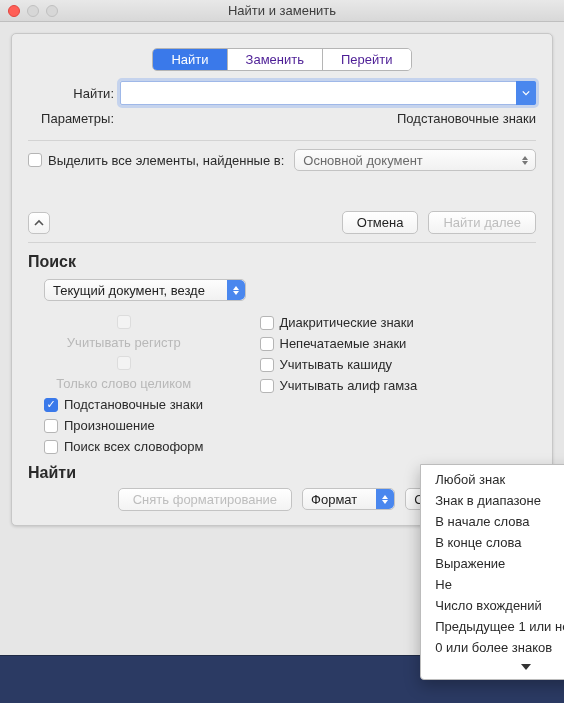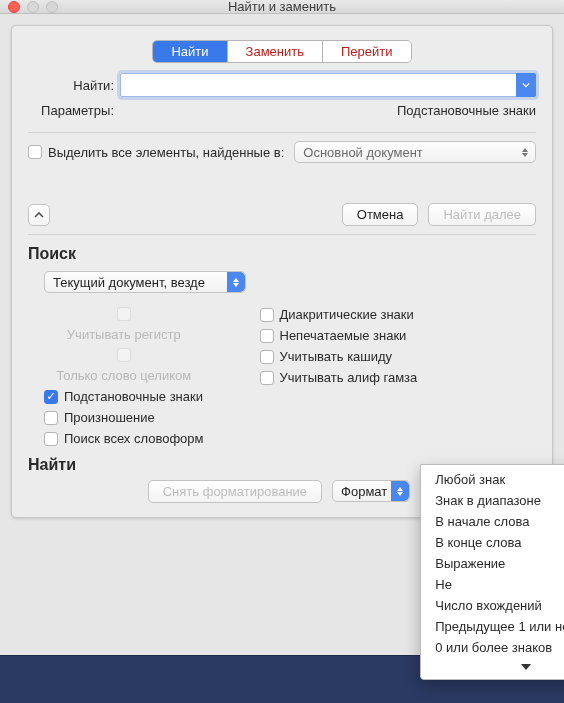--- a/index.html
+++ b/index.html
@@ -1,26 +1,26 @@
 <!DOCTYPE html>
 <html><head>
 <meta charset="utf-8">
 <style>
   * { box-sizing: border-box; margin: 0; padding: 0; font-family: -apple-system, "Helvetica Neue", Arial, sans-serif; }
   body { width: 564px; height: 703px; background: #e6e6e6; overflow: hidden; }
-  .titlebar { height: 14px; display: flex; align-items: center; padding: 0 8px; background: linear-gradient(#e8e8e8,#d8d8d8); border-bottom: 1px solid #bfbfbf; position: relative; }
+  .titlebar { height: 22px; display: flex; align-items: center; padding: 0 8px; background: linear-gradient(#e8e8e8,#d8d8d8); border-bottom: 1px solid #bfbfbf; position: relative; }
   .traffic { display: flex; gap: 7px; }
   .tl { width: 12px; height: 12px; border-radius: 50%; }
   .tl.red { background: #ff5f57; border: 0.5px solid #e24640; }
   .tl.dim { background: #d7d7d7; border: 0.5px solid #c0c0c0; }
   .title { position: absolute; left: 0; right: 0; text-align: center; font-size: 13px; color: #3c3c3c; }
   .sheet { margin: 11px; background: #ececec; border: 1px solid #c7c7c7; border-radius: 5px; box-shadow: 0 1px 3px rgba(0,0,0,.15); padding: 12px 16px 14px; }
   .tabs { display: flex; justify-content: center; margin: 2px 0 10px; }
   .seg { display: flex; border: 1px solid #b5b5b5; border-radius: 5px; overflow: hidden; }
-  .seg button { background: #fff; border: none; font-size: 13px; padding: 3px 18px; cursor: pointer; color: #b91c1c; border-right: 1px solid #b5b5b5; }
+  .seg button { background: #fff; border: none; font-size: 13px; padding: 3px 18px; cursor: pointer; color: #4c1d95; border-right: 1px solid #b5b5b5; }
   .seg button:last-child { border-right: none; }
   .seg button.active { background: #3a79ea; color: #fff; }
   .row { display: flex; align-items: center; margin: 6px 0; }
   .lab { width: 92px; text-align: right; font-size: 13px; color: #2a2a2a; padding-right: 6px; }
   .combo { position: relative; flex: 1; }
   .combo input { width: 100%; height: 24px; border: 1px solid #9fb8e8; border-radius: 2px; padding: 2px 26px 2px 4px; font-size: 13px; outline: 3px solid #8db0ef66; outline-offset: 0; }
   .combo .arrow { position: absolute; right: 0; top: 0; width: 20px; height: 24px; background: #4a87ee; border-radius: 0 2px 2px 0; display: flex; align-items: center; justify-content: center; }
   .combo .arrow svg, .ddl .arrow svg { width: 8px; height: 8px; }
   .params { display: flex; font-size: 13px; color: #2a2a2a; margin: 4px 0 14px; justify-content: space-between; }
   hr.sep { border: none; border-top: 1px solid #d3d3d3; margin: 8px 0; }
@@ -44,21 +44,21 @@
   .btnrow .right { display:flex; gap:10px; }
   .section-title { font-size: 16px; font-weight: 600; color: #2a2a2a; margin: 10px 0 6px; }
   .scope-ddl { display:inline-flex; margin: 2px 0 10px 16px; }
   .ddl.blue { color:#222; padding-right: 40px; }
   .ddl.blue .arrowbox { position:absolute; right:0; top:0; bottom:0; width:18px; background:#4a87ee; border-radius:0 5px 5px 0; display:flex; flex-direction:column; align-items:center; justify-content:center; gap:1px;}
   .ddl.blue .arrowbox .t { width:0;height:0;border-left:3px solid transparent;border-right:3px solid transparent;border-bottom:4px solid #fff; }
   .ddl.blue .arrowbox .b { width:0;height:0;border-left:3px solid transparent;border-right:3px solid transparent;border-top:4px solid #fff; }
   .opts { display:flex; gap: 56px; margin: 4px 0 6px 16px; }
   .optcol { display:flex; flex-direction:column; gap:6px; }
   .formatrow { display:flex; gap:10px; justify-content:flex-end; margin: 4px 0 0; }
-  .ddl.small { min-width: auto; padding-right: 22px; color:#222;justify-content:flex-end;}
+  .ddl.small { min-width: auto; padding-right: 37px; color:#222;justify-content:flex-end;}
   .menu { position:absolute; background:#fff; border:1px solid #bcbcbc; border-radius:0 0 4px 4px; box-shadow: 0 6px 16px rgba(0,0,0,.28); padding: 4px 0 2px; font-size:13px; color:#2a2a2a; min-width: 200px; z-index: 50; }
   .menu .mi { padding: 3px 14px; white-space: nowrap; cursor: pointer; }
   .menu .more { text-align:center; padding: 2px 0; }
   .menu .more svg{ width:12px; height:10px; }
   .stage { position:absolute; left:0; right:0; bottom:0; height:48px; background:#2b3a63; border-top: 1px solid #1f2a45;}
 </style>
 </head>
 <body>
 
 <div class="titlebar">

